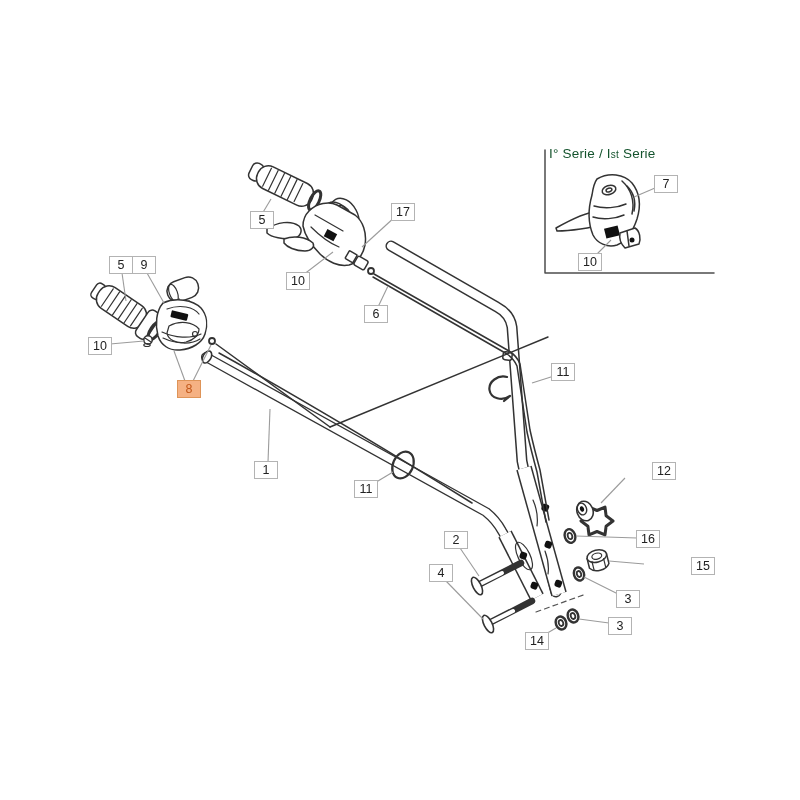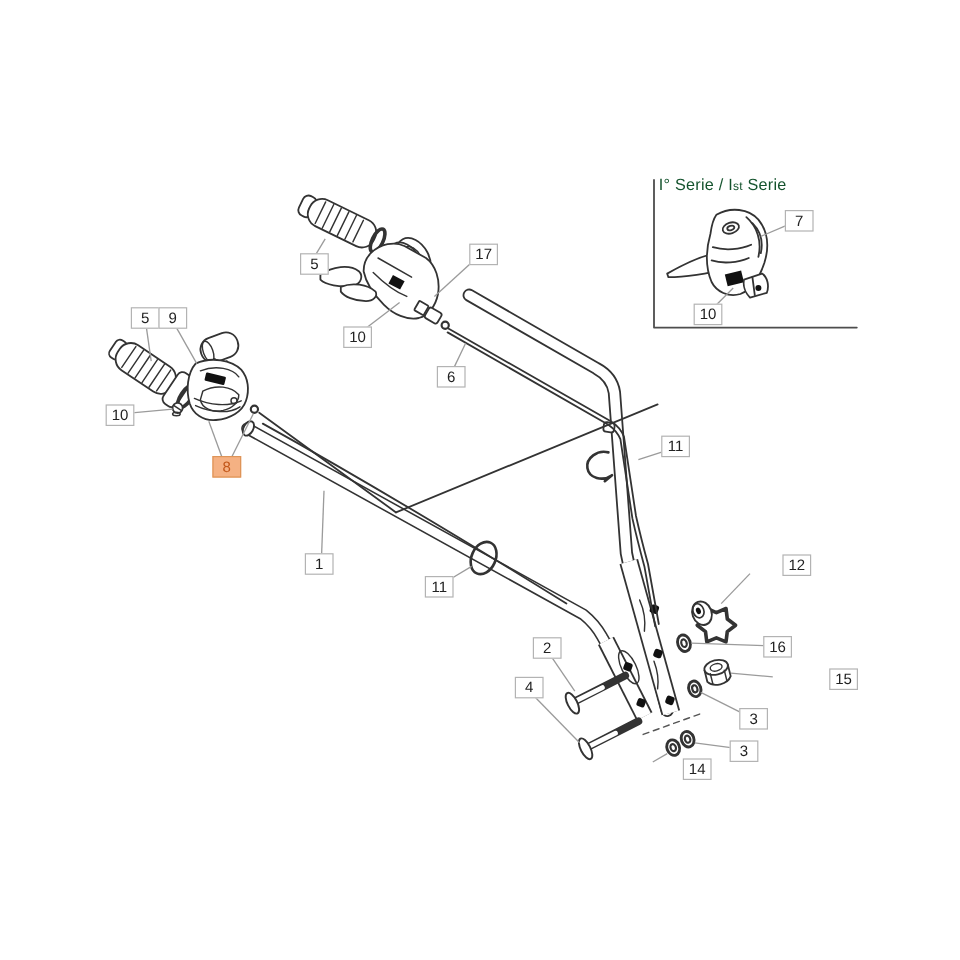--- a/index.html
+++ b/index.html
@@ -216,20 +216,20 @@
       <div class="callout" style="left: 100px; top: 346px;">10</div>
       <div class="callout highlight" style="left: 189px; top: 389px;">8</div>
       <div class="callout" style="left: 266px; top: 470px;">1</div>
       <div class="callout" style="left: 366px; top: 489px;">11</div>
       <div class="callout" style="left: 563px; top: 372px;">11</div>
       <div class="callout" style="left: 664px; top: 471px;">12</div>
       <div class="callout" style="left: 648px; top: 539px;">16</div>
       <div class="callout" style="left: 655px; top: 566px; margin-left: 48px;">15</div>
       <div class="callout" style="left: 628px; top: 599px;">3</div>
       <div class="callout" style="left: 620px; top: 626px;">3</div>
-      <div class="callout" style="left: 537px; top: 641px; margin-left: 44px;">14</div>
+      <div class="callout" style="left: 537px; top: 641px;">14</div>
       <div class="callout" style="left: 456px; top: 540px;">2</div>
       <div class="callout" style="left: 441px; top: 573px;">4</div>
       <div class="callout" style="left: 666px; top: 184px;">7</div>
       <div class="callout" style="left: 590px; top: 262px;">10</div>
     </div>
 
 </div>
 
 </body></html>

